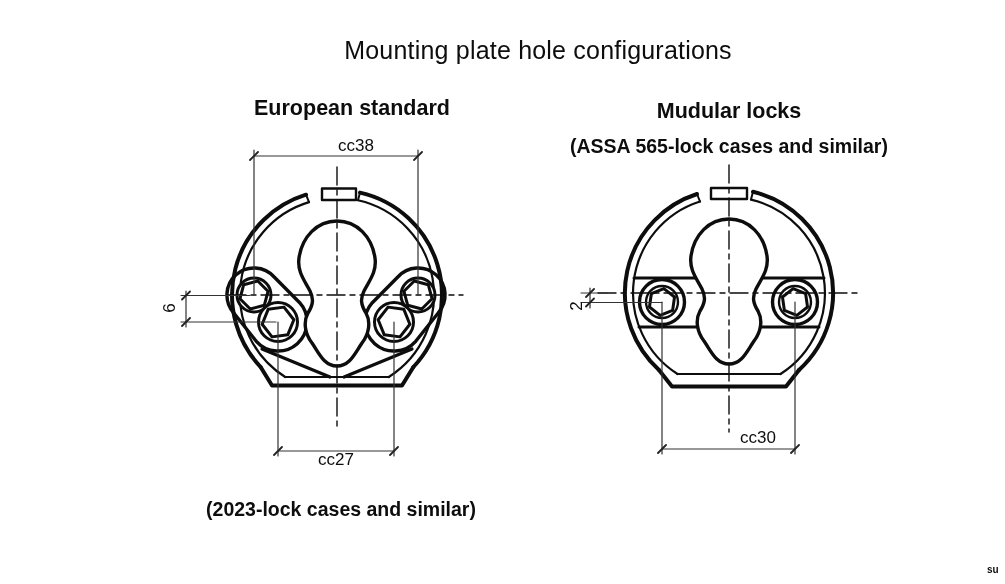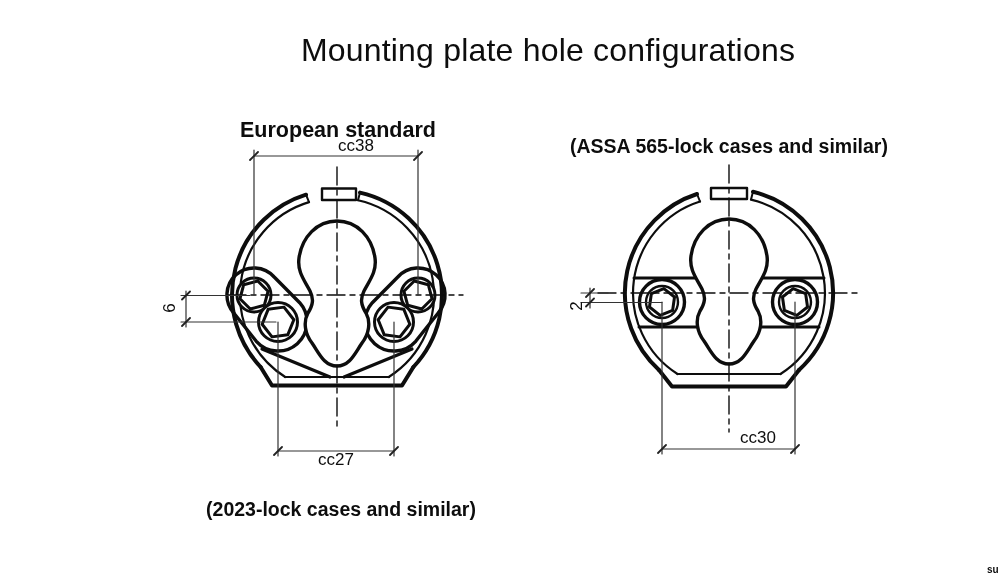--- a/index.html
+++ b/index.html
@@ -13,21 +13,21 @@
   .stage { position: absolute; inset: 0; }
   svg.drawing { position: absolute; left: 0; top: 0; }
   .lbl {
     position: absolute;
     transform: translate(-50%, -50%);
     white-space: nowrap;
     line-height: 1.15;
     text-align: center;
     color: #0d0d0d;
   }
-  .page-title   { font-size: 32px; font-weight: 500; letter-spacing: 0.2px; margin-left: 10px; }
+  .page-title   { font-size: 25px; font-weight: 500; letter-spacing: 0.2px; }
   .diagram-head { font-size: 21.5px; font-weight: 700; }
   .diagram-sub  { font-size: 19.5px; font-weight: 700; }
   .dim-label    { font-size: 17px; font-weight: 400; }
   .dim-label.rot { transform: translate(-50%, -50%) rotate(-90deg); }
   .corner-mark  { font-size: 10px; font-weight: 700; transform: none; }
 </style>
 </head>
 <body>
 
 <div class="stage">
@@ -134,22 +134,23 @@
       </g>
       <g stroke="#222" stroke-width="1.8">
         <path d="M 658 453 L 666 445 M 791 453 L 799 445
                  M 586 297 L 594 289 M 586 306.5 L 594 298.5"></path>
       </g>
     </g>
   </svg>
 
   <div class="lbl page-title" style="left:538px; top:50px;">Mounting plate hole configurations</div>
 
-  <div class="lbl diagram-head" style="left:338px; top:108px;margin-top:22px;">European standard</div>
+  <div class="lbl diagram-head" style="left:352px; top:108px;">European standard</div>
 
+  <div class="lbl diagram-head" style="left:729px; top:111px;">Mudular locks</div>
 
   <div class="lbl diagram-sub" style="left:729px; top:146px;">(ASSA 565-lock cases and similar)</div>
 
 
   <div class="lbl diagram-sub" style="left:341px; top:509px;">(2023-lock cases and similar)</div>
 
   <div class="lbl dim-label" style="left:356px; top:146px;">cc38</div>
 
   <div class="lbl dim-label rot" style="left:170px; top:308px;">6</div>
 

